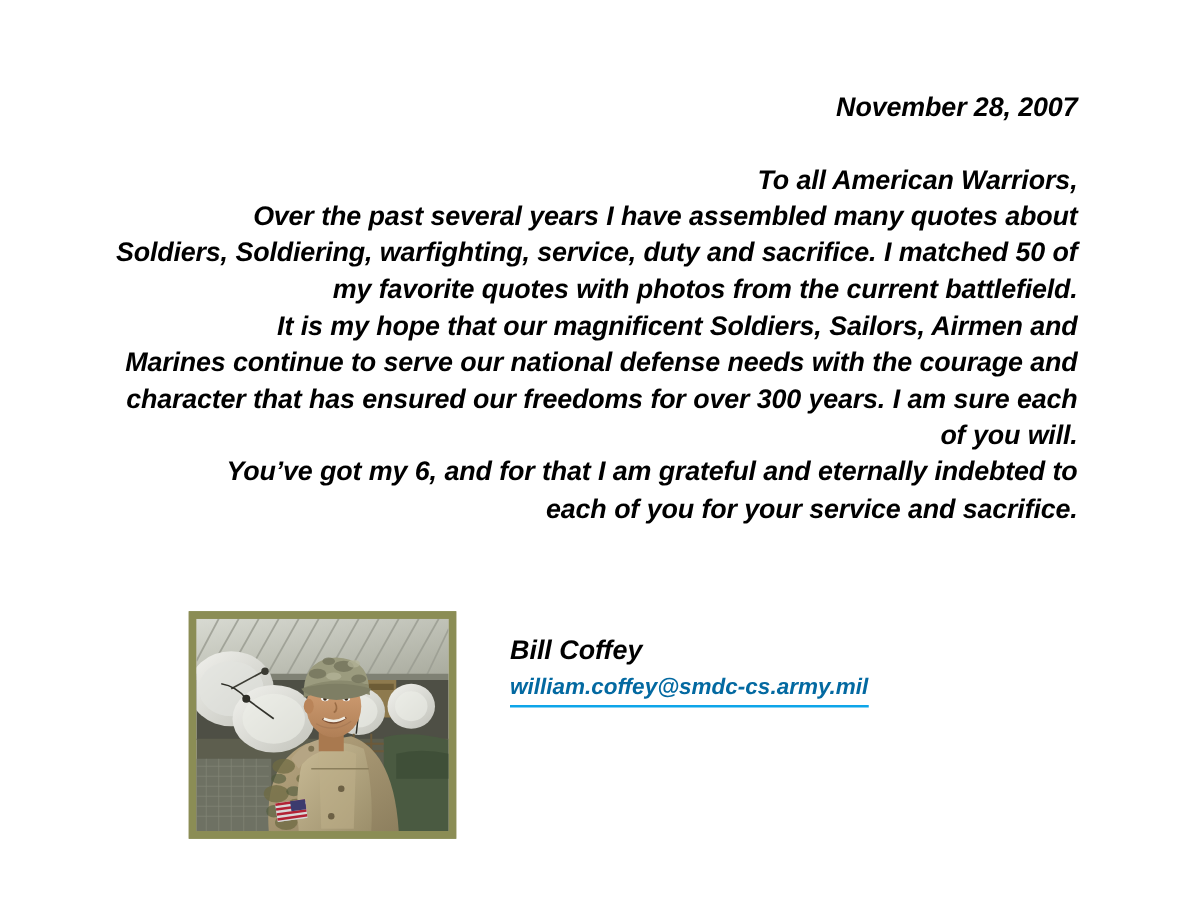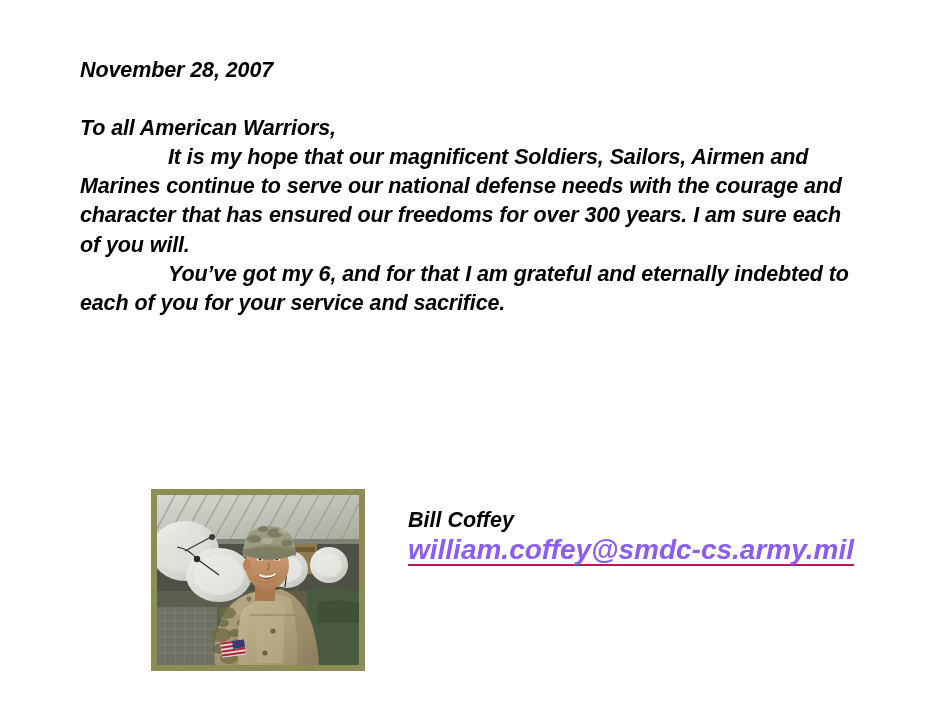--- a/index.html
+++ b/index.html
@@ -18,22 +18,23 @@
     position: relative;
     width: 942px;
     height: 728px;
     background: #ffffff;
   }
 
   
   .letter {
     position: absolute;
     left: 80px;
-    top: 56px;
+    top: 72px;
     width: 782px;
+    text-align: right;
   }
   .line-date,
   .line-salutation {
     font-size: 21.5px;
     font-weight: bold;
     font-style: italic;
     line-height: 29px;
     letter-spacing: -0.1px;
     white-space: nowrap;
   }
@@ -62,27 +63,27 @@
   .sig-name {
     font-size: 21.5px;
     font-weight: bold;
     font-style: italic;
     line-height: 29px;
     color: #000000;
     white-space: nowrap;
   }
   .sig-email {
     display: inline-block;
-    font-size: 28px;
+    font-size: 18px;
     font-weight: bold;
     font-style: italic;
     line-height: 29px;
-    color: #8b5cf6;
+    color: #0369a1;
     text-decoration: none;
-    border-bottom: 2px solid #be185d;
+    border-bottom: 2px solid #0ea5e9;
     white-space: nowrap;
   }
 
   
   .photo-frame {
     position: absolute;
     left: 151px;
     top: 489px;
     width: 214px;
     height: 182px;
@@ -104,20 +105,21 @@
 <body>
 
 <div class="page">
 
   <div class="letter">
 
     <div class="line-date">November 28, 2007</div>
 
     <div class="line-salutation">To all American Warriors,</div>
 
+    <p class="para first">Over the past several years I have assembled many quotes about Soldiers, Soldiering, warfighting, service, duty and sacrifice. I matched 50 of my favorite quotes with photos from the current battlefield.</p>
 
     <p class="para">It is my hope that our magnificent Soldiers, Sailors, Airmen and Marines continue to serve our national defense needs with the courage and character that has ensured our freedoms for over 300 years. I am sure each of you will.</p>
 
     <p class="para">You’ve got my 6, and for that I am grateful and eternally indebted to each of you for your service and sacrifice.</p>
 
   </div>
 
   <div class="sig-block">
     <div class="sig-name">Bill Coffey</div>
     <a class="sig-email" href="#">william.coffey@smdc-cs.army.mil</a>

